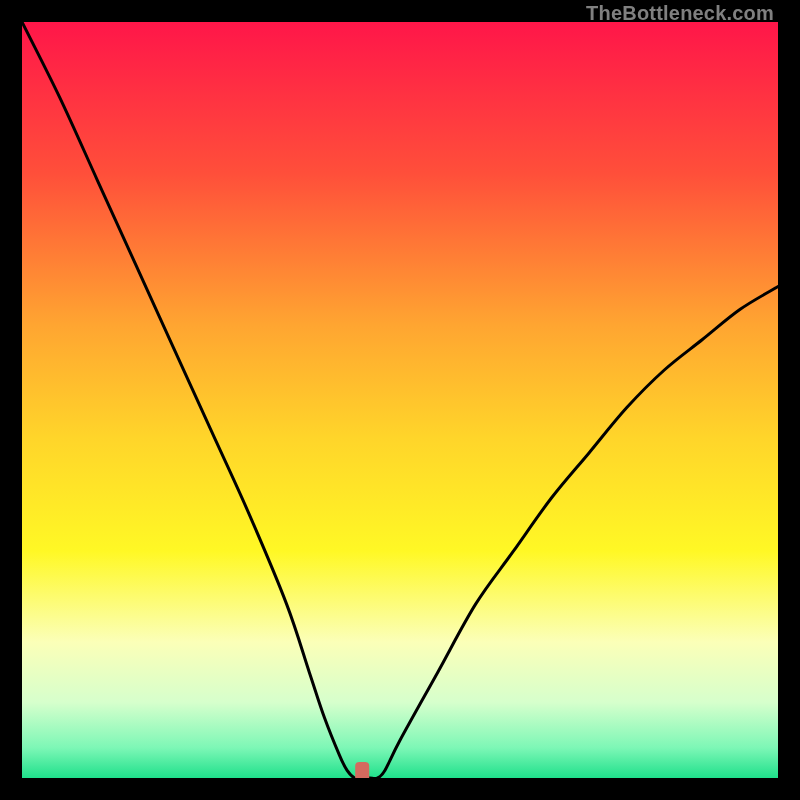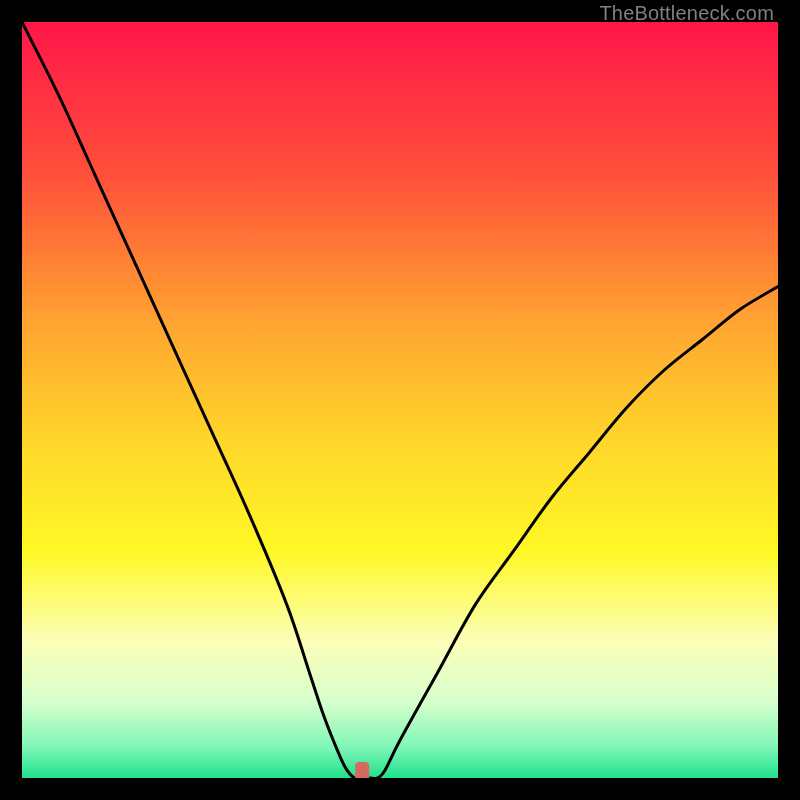--- a/index.html
+++ b/index.html
@@ -17,21 +17,21 @@
     width: 756px;
     height: 756px;
     background: #000;
   }
   .watermark {
     position: absolute;
     top: 2px;
     right: 26px;
     font-family: Arial, Helvetica, sans-serif;
     font-size: 20px;
-    font-weight: 400;
+    font-weight: 700;
     color: #808080;
     letter-spacing: 0.2px;
     z-index: 5;
   }
   svg {
     position: absolute;
     left: 0;
     top: 0;
     width: 756px;
     height: 756px;

